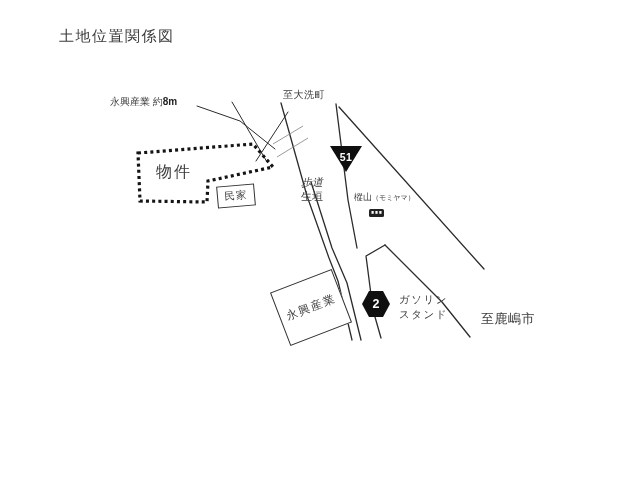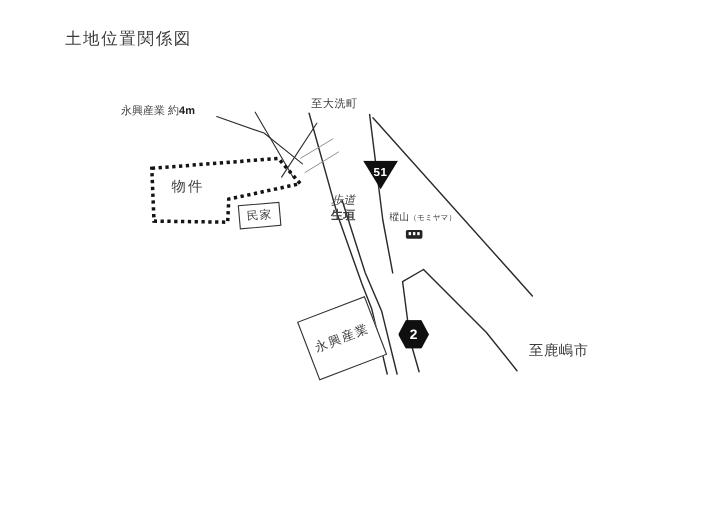--- a/index.html
+++ b/index.html
@@ -15,23 +15,23 @@
   svg.mapsvg{position:absolute;left:0;top:0;width:640px;height:480px;}
   svg .road{fill:none;stroke:var(--line);stroke-width:1.3;stroke-linecap:round;stroke-linejoin:round;}
   svg .leader{fill:none;stroke:var(--line);stroke-width:1;stroke-linecap:round;}
   svg .crosswalk{fill:none;stroke:var(--thin-line);stroke-width:0.9;}
   svg .property-dots{fill:none;stroke:#141414;stroke-width:3.2;stroke-dasharray:3 3.2;stroke-linecap:butt;}
   .lbl{position:absolute;white-space:nowrap;color:var(--text);line-height:1.25;}
   .page-title{left:59px;top:27px;font-size:15px;letter-spacing:1.5px;color:#3a3a3a;}
   .entrance-lbl{left:110px;top:96px;font-size:10px;}
   .entrance-lbl b{font-weight:700;color:#222;}
   .oarai-lbl{left:283px;top:89px;font-size:10px;letter-spacing:0.5px;}
-  .property-lbl{left:156px;top:162px;font-size:13px;letter-spacing:2px;}
+  .property-lbl{left:156px;top:162px;font-size:16px;letter-spacing:2px;}
   .sidewalk-lbl{left:301px;top:176px;font-size:11px;font-style:italic;}
-  .hedge-lbl{left:301px;top:190px;font-size:11px;font-weight:bold;}
+  .hedge-lbl{left:301px;top:190px;font-size:11px;}
   .momiyama-lbl{left:354px;top:192px;font-size:9px;}
   .momiyama-lbl .kana{font-size:7px;}
   .gas-lbl{left:399px;top:292px;font-size:10.5px;letter-spacing:1.5px;line-height:1.45;}
   .kashima-lbl{left:481px;top:311px;font-size:13px;letter-spacing:0.5px;}
   .box{position:absolute;border:1.2px solid #333;background:var(--background);
        display:flex;align-items:center;justify-content:center;}
   .minka-box{left:217px;top:185px;width:38px;height:22px;transform:rotate(-5deg);font-size:10.5px;letter-spacing:1px;}
   .eiko-box{left:278px;top:279px;width:66px;height:57px;transform:rotate(-21deg);font-size:11.5px;letter-spacing:1.5px;}
   .marker{position:absolute;background:var(--marker-bg);color:var(--marker-text);
           display:flex;justify-content:center;font-weight:700;}
@@ -71,21 +71,21 @@
     <g>
       <rect x="369" y="209" width="15" height="8" rx="1.5" fill="#222"></rect>
       <rect x="371.5" y="211" width="2.2" height="2.8" fill="#fff"></rect>
       <rect x="375.4" y="211" width="2.2" height="2.8" fill="#fff"></rect>
       <rect x="379.3" y="211" width="2.2" height="2.8" fill="#fff"></rect>
     </g>
   </svg>
 
   <div class="lbl page-title">土地位置関係図</div>
 
-  <div class="lbl entrance-lbl"><span>永興産業 約</span><b>4m</b></div>
+  <div class="lbl entrance-lbl"><span>永興産業 約</span><b>8m</b></div>
 
   <div class="lbl oarai-lbl">至大洗町</div>
 
   <div class="lbl property-lbl">物件</div>
 
   <div class="box minka-box">
       <span>民家</span>
     </div>
 
   <div class="lbl sidewalk-lbl">歩道</div>
@@ -98,16 +98,20 @@
   <div class="lbl momiyama-lbl"><span>樅山</span><span class="kana">（モミヤマ）</span></div>
 
   <div class="box eiko-box">
       <span>永興産業</span>
     </div>
 
   <div class="marker route2">
       <span>2</span>
     </div>
 
+  <div class="lbl gas-lbl">
+    <div>ガソリン</div>
+    <div>スタンド</div>
+  </div>
 
   <div class="lbl kashima-lbl">至鹿嶋市</div>
 
 </div>
 
 </body></html>

